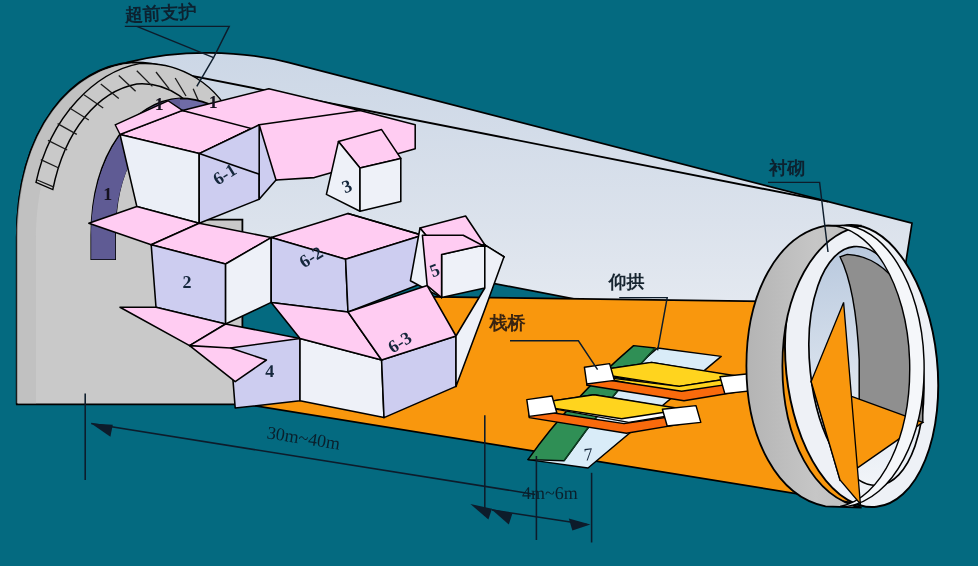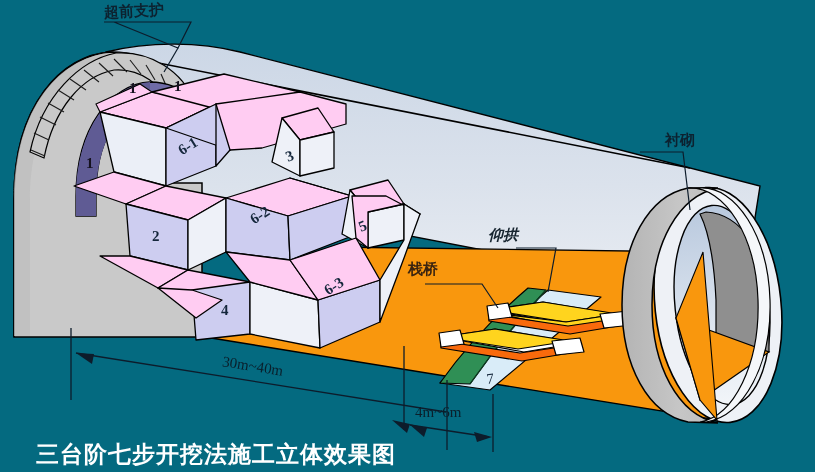--- a/index.html
+++ b/index.html
@@ -267,22 +267,21 @@
     <div class="anno" style="left:178px;top:138px;transform:rotate(-32deg);">6-1</div>
     <div class="anno" style="left:152px;top:228px;">2</div>
     <div class="anno" style="left:286px;top:148px;transform:rotate(-22deg);">3</div>
     <div class="anno" style="left:250px;top:207px;transform:rotate(-32deg);">6-2</div>
     <div class="anno" style="left:221px;top:302px;">4</div>
     <div class="anno" style="left:359px;top:218px;transform:rotate(-22deg);">5</div>
     <div class="anno" style="left:324px;top:278px;transform:rotate(-32deg);">6-3</div>
   </div>
 
   <div class="anno" style="left:104px;top:2px;color:#0c2230;transform:rotate(-3deg);">超前支护</div>
-  <div class="anno" style="left:641px;top:131px;color:#0c2230;margin-left:24px;">衬砌</div>
-  <div class="anno" style="left:488px;top:226px;color:#16242f;font-style:italic;">仰拱</div>
+  <div class="anno" style="left:641px;top:131px;color:#0c2230;">衬砌</div>
+  <div class="anno" style="left:507px;top:226px;color:#16242f;">仰拱</div>
   <div class="anno" style="left:408px;top:260px;color:#3a2410;">栈桥</div>
 
   <div class="dim onteal" style="left:222px;top:358px;transform:rotate(9deg);color:#0a1f2b;">30m~40m</div>
-  <div class="dim onteal" style="left:415px;top:404px;color:#0a1f2b;">4m~6m</div>
-
-  <div class="title">三台阶七步开挖法施工立体效果图</div>
+  <div class="dim onteal" style="left:435px;top:404px;color:#0a1f2b;">4m~6m</div>
+
 
 </div>
 
 </body></html>

